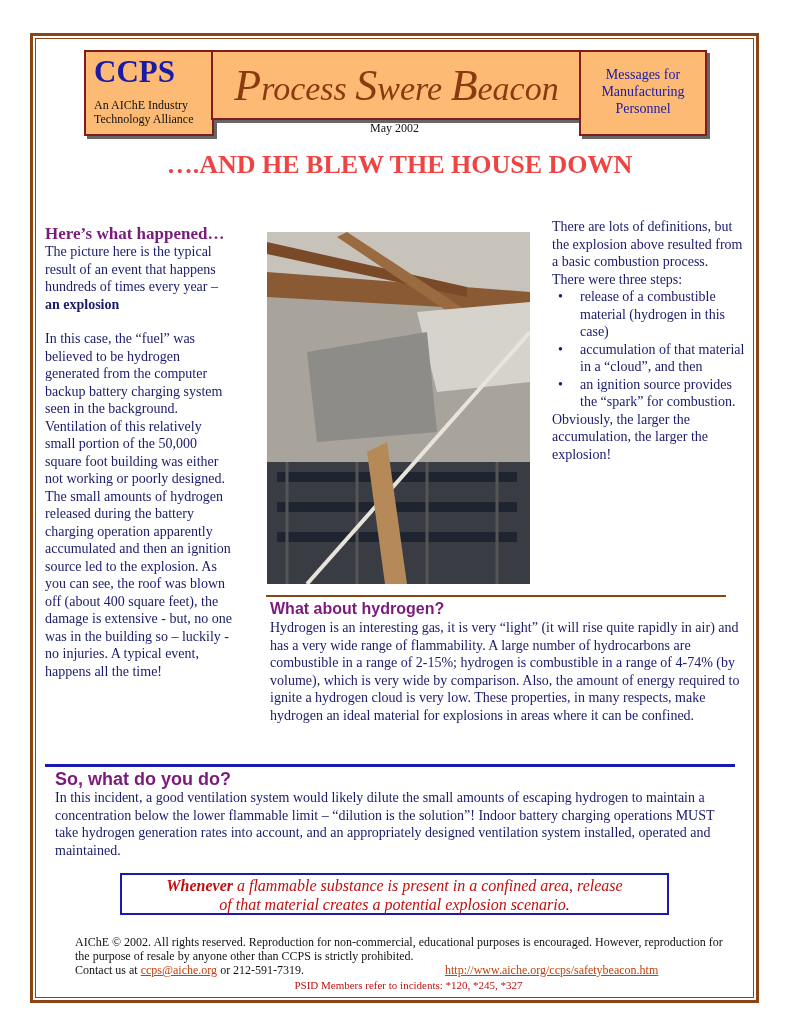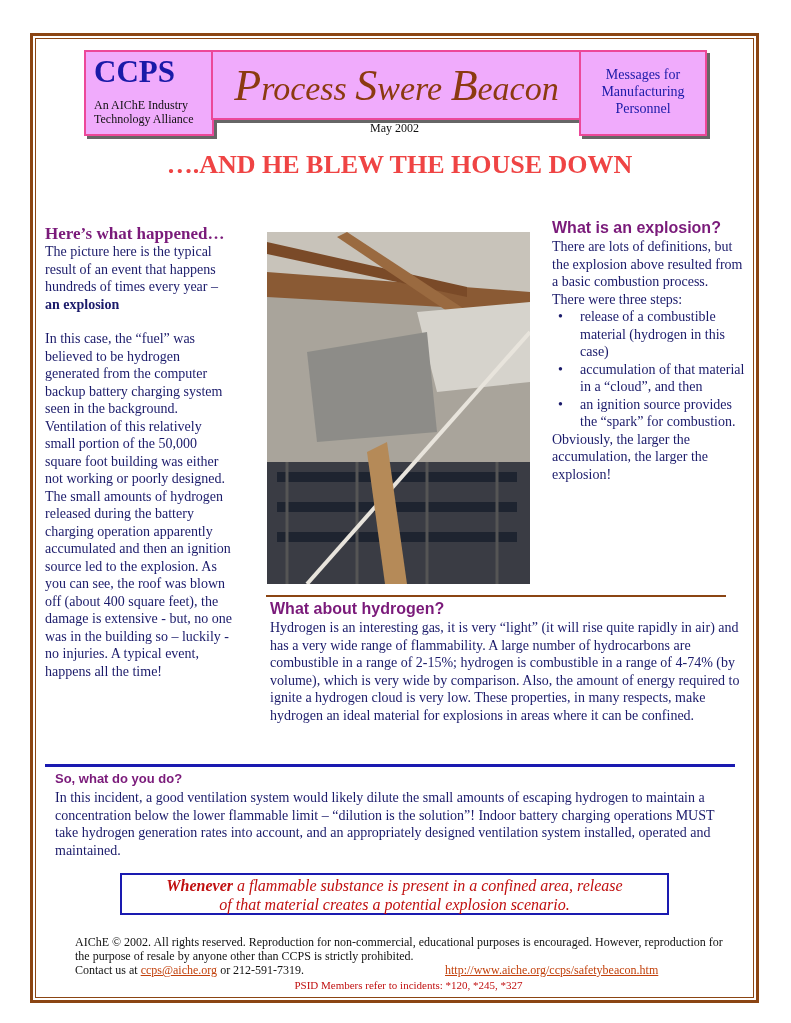--- a/index.html
+++ b/index.html
@@ -1,20 +1,20 @@
 <!DOCTYPE html>
 <html><head>
 <meta charset="utf-8">
 <style>
   html, body { margin:0; padding:0; background:#ffffff; }
   body { width:791px; height:1023px; position:relative; overflow:hidden; font-family:"Liberation Serif", serif; color:#1a1a7a; }
   .frame-outer { position:absolute; left:30px; top:33px; width:729px; height:970px; border:3px solid #8b4513; box-sizing:border-box; }
   .frame-inner { position:absolute; left:35px; top:38px; width:719px; height:960px; border:1px solid #8b4513; box-sizing:border-box; }
 
-  .hdr-box { position:absolute; border:2px solid #ec4899; background:#f0abfc; box-shadow:3px 3px 0 #666; }
+  .hdr-box { position:absolute; border:2px solid #7f1d1d; background:#fdba74; box-shadow:3px 3px 0 #666; }
   .ccps-box { left:84px; top:50px; width:126px; height:82px; }
   .ccps-title { position:absolute; left:8px; top:2px; font-size:31px; font-weight:bold; color:#1a1aa8; }
   .ccps-sub { position:absolute; left:8px; top:46px; font-size:12px; color:#111; line-height:14px; }
   .beacon-box { left:211px; top:50px; width:367px; height:66px; }
   .beacon-title { position:absolute; left:0; right:0; top:8px; text-align:center; font-size:34px; font-style:italic; color:#8b3a10; }
   .beacon-title .big { font-size:44px; }
   .date { position:absolute; left:211px; top:121px; width:367px; text-align:center; font-size:12px; color:#111; }
   .msg-box { left:579px; top:50px; width:124px; height:82px; }
   .msg-text { position:absolute; left:0; right:0; top:14px; text-align:center; font-size:14px; color:#1a1aa8; line-height:17px; }
 
@@ -34,21 +34,21 @@
   .right-col ul { margin:0; padding:0 0 0 28px; }
   .right-col li { list-style:none; position:relative; }
   .right-col li::before { content:"•"; position:absolute; left:-22px; color:#1a1a6a; }
 
   .hydro-rule { position:absolute; left:266px; top:595px; width:460px; height:0; border-top:2px solid #8b4513; }
   .hydro { position:absolute; left:270px; top:599px; width:470px; }
   .hydro h2 { margin:0; font-size:16px; line-height:20px; }
 
   .blue-rule { position:absolute; left:45px; top:764px; width:690px; height:0; border-top:3px solid #1a1ab0; }
   .sowhat { position:absolute; left:55px; top:769px; width:680px; }
-  .sowhat h2 { margin:0; font-size:13px; line-height:20px; }
+  .sowhat h2 { margin:0; font-size:18px; line-height:20px; }
 
   .callout { position:absolute; left:120px; top:873px; width:549px; height:42px; border:2px solid #1a1ab0; box-sizing:border-box; text-align:center; font-style:italic; font-size:16px; line-height:19px; color:#c01010; padding-top:1px; }
   .callout b { font-weight:bold; }
 
   .footer { position:absolute; left:75px; top:935px; width:660px; font-size:12px; line-height:14px; color:#111; }
   .footer a { color:#c2410c; text-decoration:underline; }
   .psid { position:absolute; left:13px; width:791px; top:979px; text-align:center; font-size:11px; color:#c01010; }
 </style>
 </head>
 <body>
@@ -107,21 +107,20 @@
       <line x1="90" y1="230" x2="90" y2="352"></line>
       <line x1="160" y1="230" x2="160" y2="352"></line>
       <line x1="230" y1="230" x2="230" y2="352"></line>
     </g>
     <line x1="40" y1="352" x2="263" y2="100" stroke="#e8e4dc" stroke-width="4"></line>
     <polygon points="100,220 120,210 140,352 118,352" fill="#b58a58"></polygon>
   </svg>
 </div>
 
 <div class="right-col">
-  <h2 class="h-purple">What is an explosion?</h2>
   <div class="body-text">There are lots of definitions, but the explosion above resulted from a basic combustion process.</div>
   <div class="body-text">There were three steps:</div>
   <ul class="body-text">
     <li>release of a combustible material (hydrogen in this case)</li>
     <li>accumulation of that material in a “cloud”, and then</li>
     <li>an ignition source provides the “spark” for combustion.</li>
   </ul>
   <div class="body-text">Obviously, the larger the accumulation, the larger the explosion!</div>
 </div>
 

